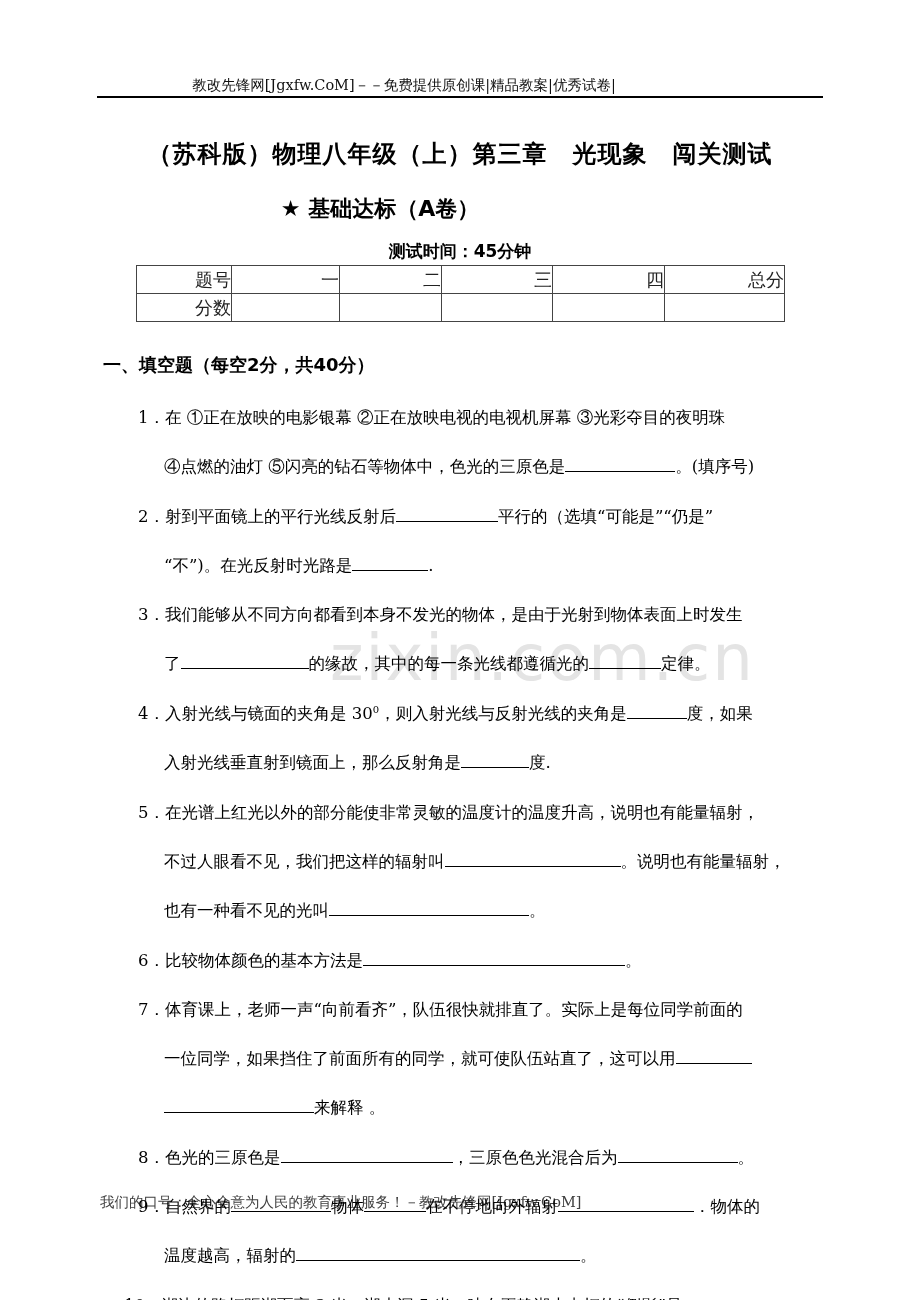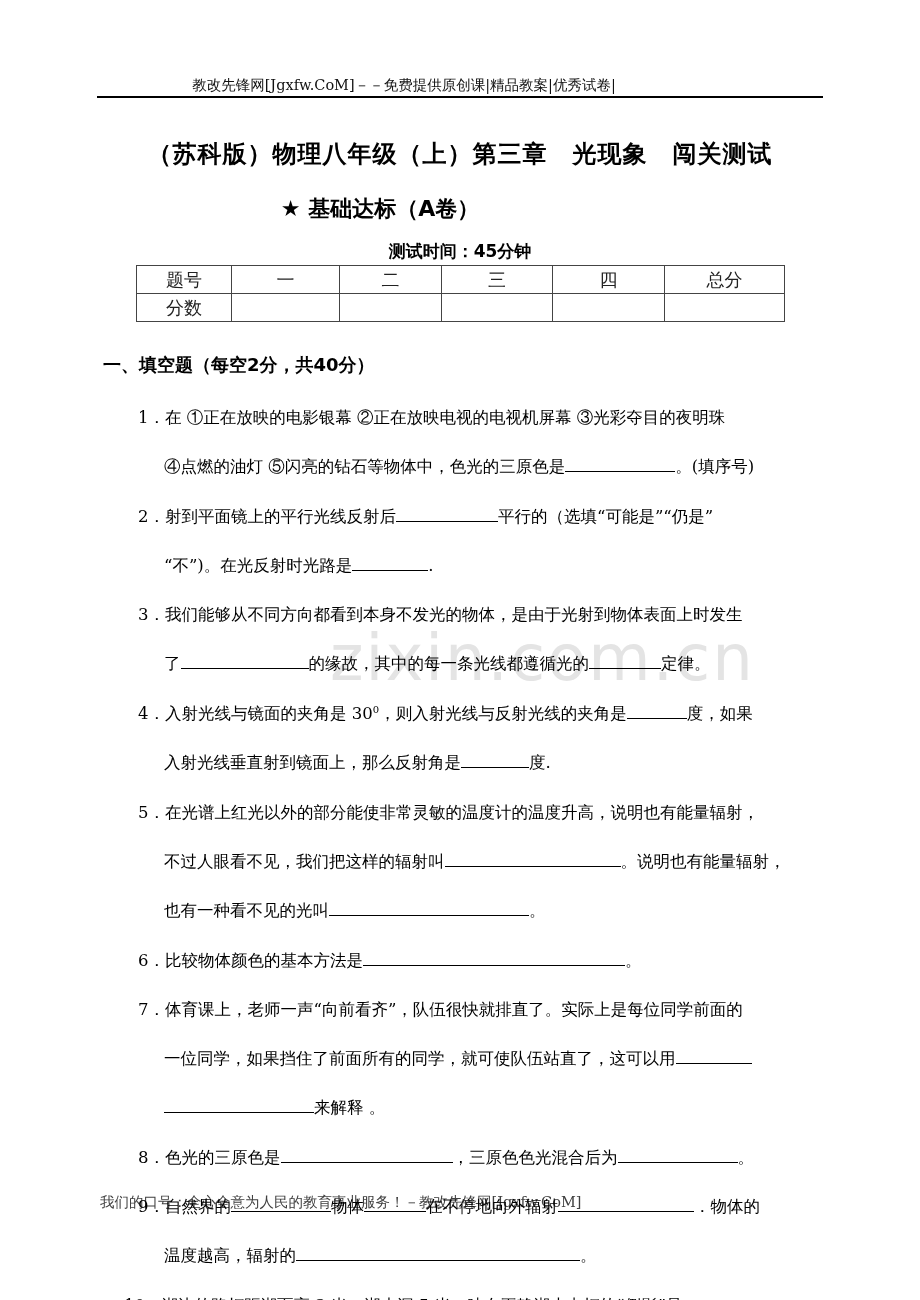--- a/index.html
+++ b/index.html
@@ -8,21 +8,21 @@
   .abs { position:absolute; white-space:nowrap; }
   .hdr { left:0; width:808px; top:76px; text-align:center; font-size:14.5px; color:#111; }
   .hdr-rule { position:absolute; left:97px; width:726px; top:96px; height:2px; background:#000; }
   .title { left:0; width:920px; top:138px; text-align:center; font-size:24px; font-weight:bold;
            font-family:"DejaVu Sans","Liberation Sans",sans-serif; letter-spacing:1px; }
   .subtitle { left:0; width:760px; top:194px; text-align:center; font-size:22px; font-weight:bold;
               font-family:"DejaVu Sans","Liberation Sans",sans-serif; }
   .time { left:0; width:920px; top:240px; text-align:center; font-size:17px; font-weight:bold;
           font-family:"DejaVu Sans","Liberation Sans",sans-serif; }
   table.score { position:absolute; left:136px; top:265px; border-collapse:collapse; }
-  table.score td { border:1px solid #444; height:27px; padding:0; text-align:center;
+  table.score td { border:1px solid #444; height:27px; padding:0; text-align:right;
                    font-size:18px; font-family:Liberation Serif, serif; color:#222;margin-left:36px; }
   .sec { font-size:18px; font-weight:bold; font-family:"DejaVu Sans","Liberation Sans",sans-serif; }
   .line { font-size:16.5px; }
   .blank { display:inline-block; border-bottom:1.3px solid #000; height:14px; vertical-align:baseline; }
   .watermark { left:330px; top:621px; font-size:64px; color:#e4e4e4; letter-spacing:2px;
                font-family:"DejaVu Sans","Liberation Sans",sans-serif; z-index:0; }
   .footer { left:100px; top:1193px; font-size:14.5px; color:#404040; }
   .txt { position:relative; z-index:1; }
 </style>
 </head>

